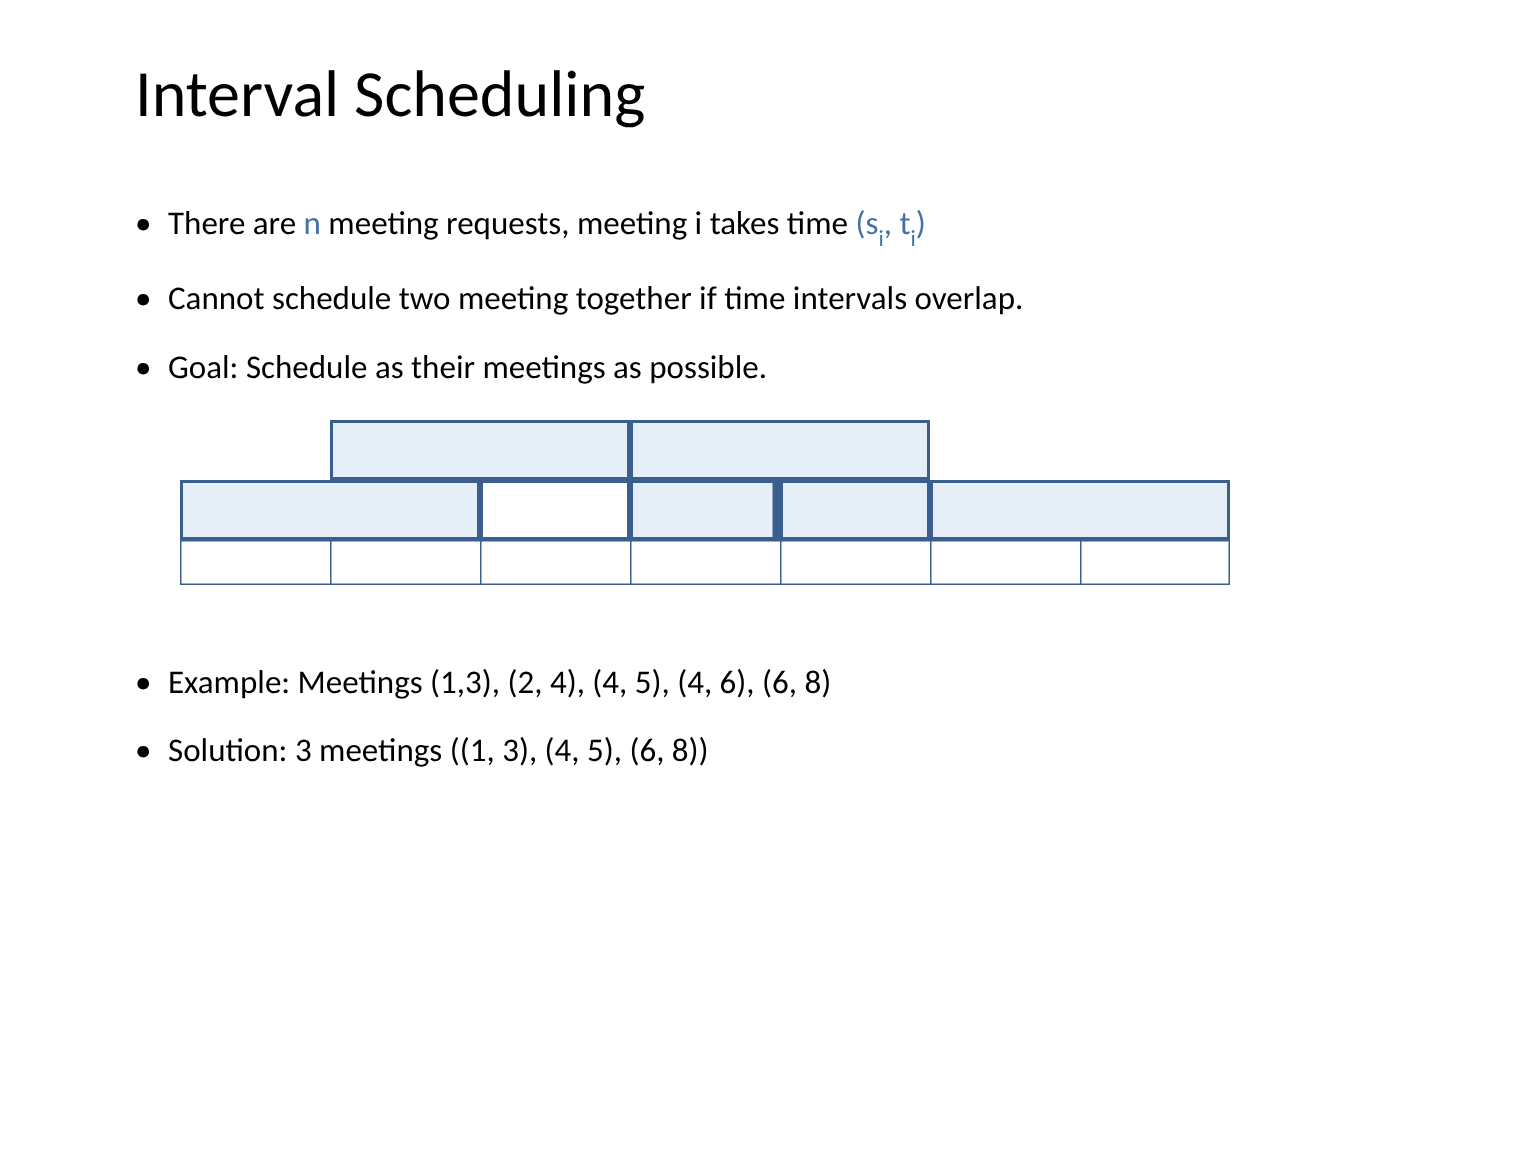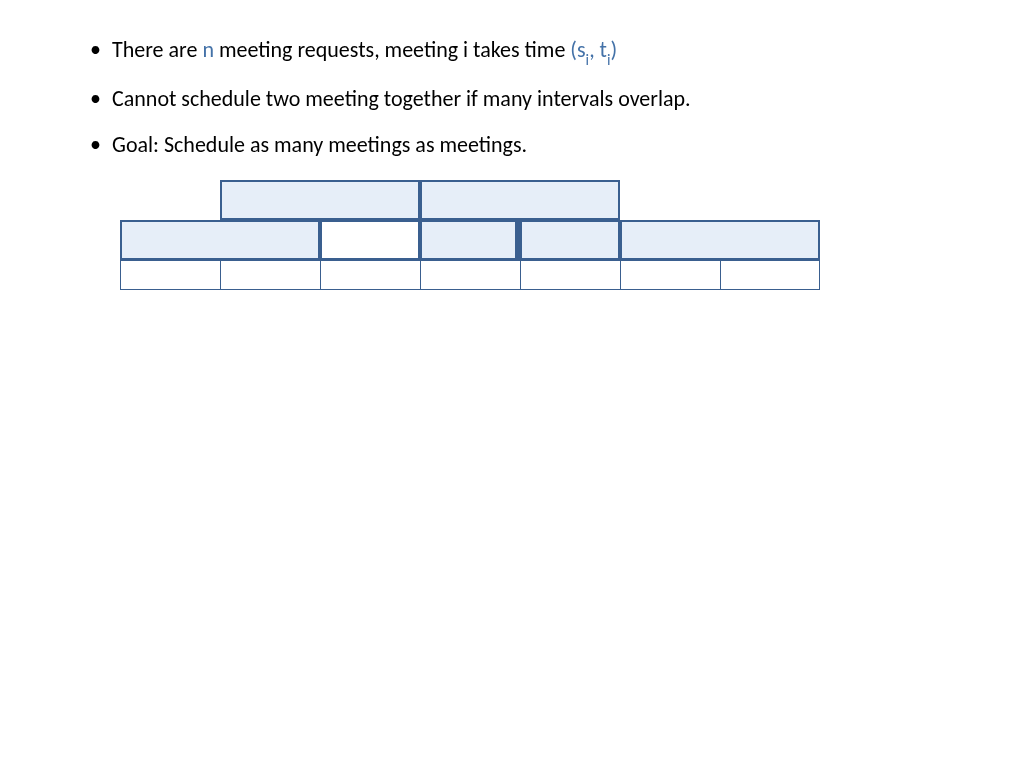--- a/index.html
+++ b/index.html
@@ -76,39 +76,44 @@
       position: absolute;
       border: 1px solid #3a5f8f;
       background: #fff;
       box-sizing: border-box;
     }
   </style>
 </head>
 <body>
 
 <div class="slide">
+  <div class="title">Interval Scheduling</div>
 
   <ul class="bullet-list">
     <li class="bullet-item">
       <span>There are </span><span class="blue">n</span><span> meeting requests, meeting i takes time </span><span class="blue"><span>(s</span><span class="sub">i</span><span>, t</span><span class="sub">i</span><span>)</span></span>
     </li>
-    <li class="bullet-item">Cannot schedule two meeting together if many intervals overlap.</li>
-    <li class="bullet-item">Goal: Schedule as many meetings as meetings.</li>
+    <li class="bullet-item">Cannot schedule two meeting together if time intervals overlap.</li>
+    <li class="bullet-item">Goal: Schedule as their meetings as possible.</li>
   </ul>
 
   <div class="diagram" id="diagram">
       <div class="timeline-base" style="left: 0px; top: 80px; width: 700px; height: 30px;"></div>
       <div class="timeline-tick" style="left: 100px; top: 80px; height: 30px;"></div>
       <div class="timeline-tick" style="left: 200px; top: 80px; height: 30px;"></div>
       <div class="timeline-tick" style="left: 300px; top: 80px; height: 30px;"></div>
       <div class="timeline-tick" style="left: 400px; top: 80px; height: 30px;"></div>
       <div class="timeline-tick" style="left: 500px; top: 80px; height: 30px;"></div>
       <div class="timeline-tick" style="left: 600px; top: 80px; height: 30px;"></div>
       <div class="bar" style="left: 100px; top: 0px; width: 200px; height: 40px;"></div>
       <div class="bar" style="left: 300px; top: 0px; width: 200px; height: 40px;"></div>
       <div class="bar" style="left: 0px; top: 40px; width: 200px; height: 40px;"></div>
       <div class="bar white" style="left: 200px; top: 40px; width: 100px; height: 40px;"></div>
       <div class="bar thick" style="left: 300px; top: 40px; width: 100px; height: 40px;"></div>
       <div class="bar" style="left: 400px; top: 40px; width: 100px; height: 40px;"></div>
       <div class="bar" style="left: 500px; top: 40px; width: 200px; height: 40px;"></div>
     </div>
 
+  <ul class="bullet-list">
+    <li class="bullet-item">Example: Meetings (1,3), (2, 4), (4, 5), (4, 6), (6, 8)</li>
+    <li class="bullet-item">Solution: 3 meetings ((1, 3), (4, 5), (6, 8))</li>
+  </ul>
 </div>
 
 </body></html>

